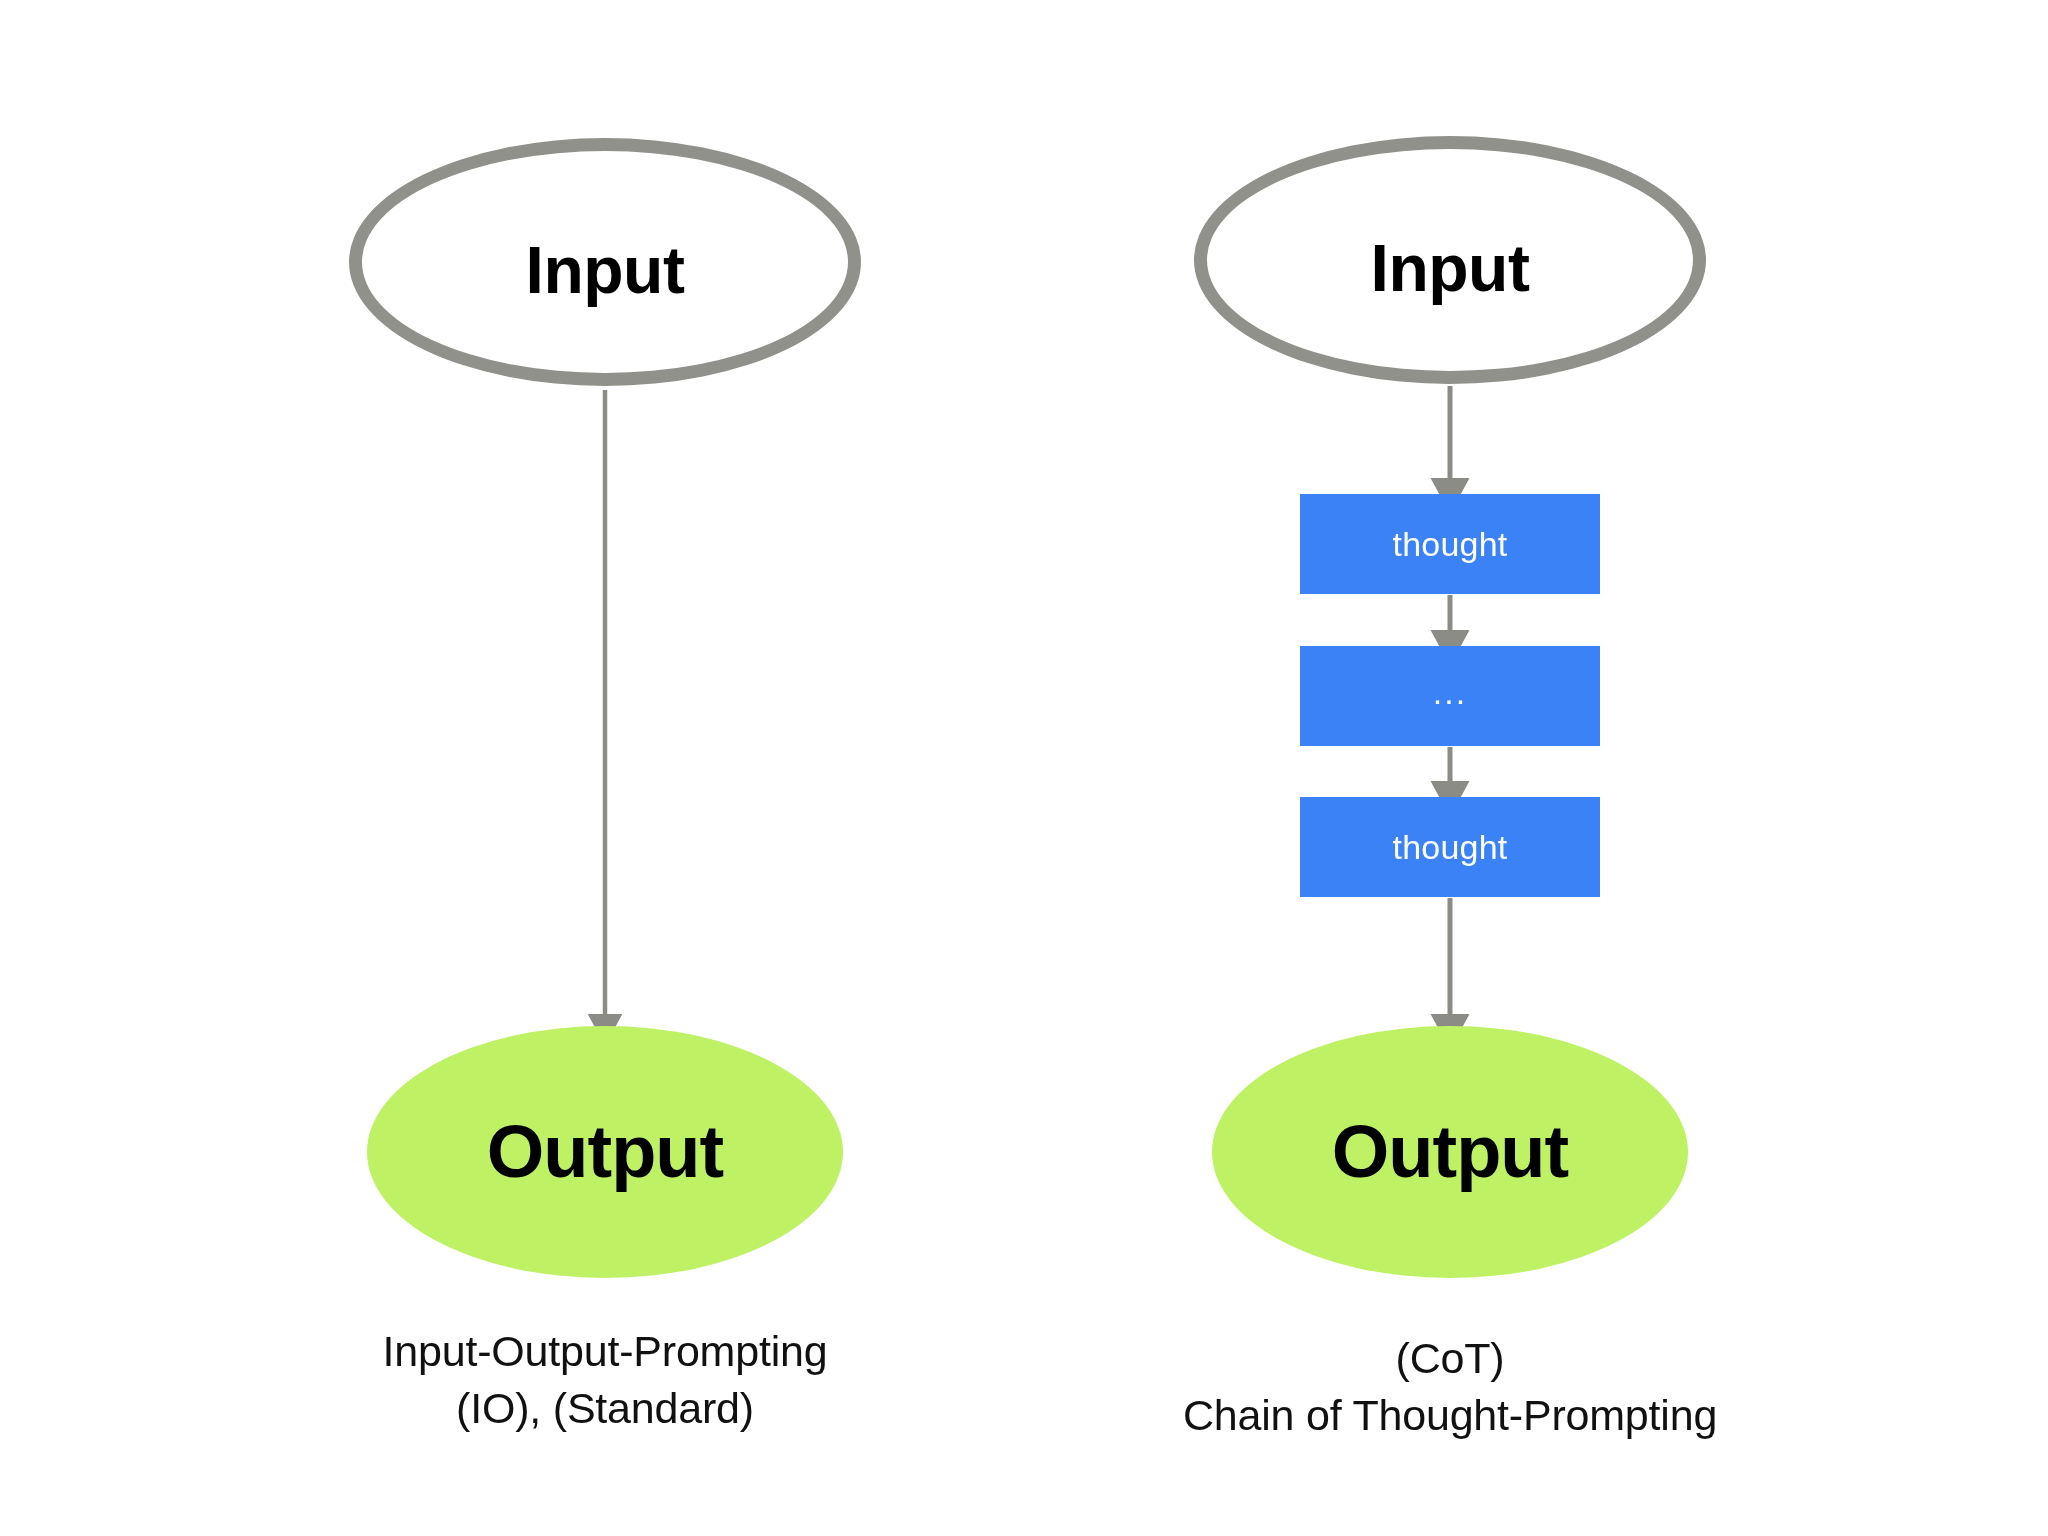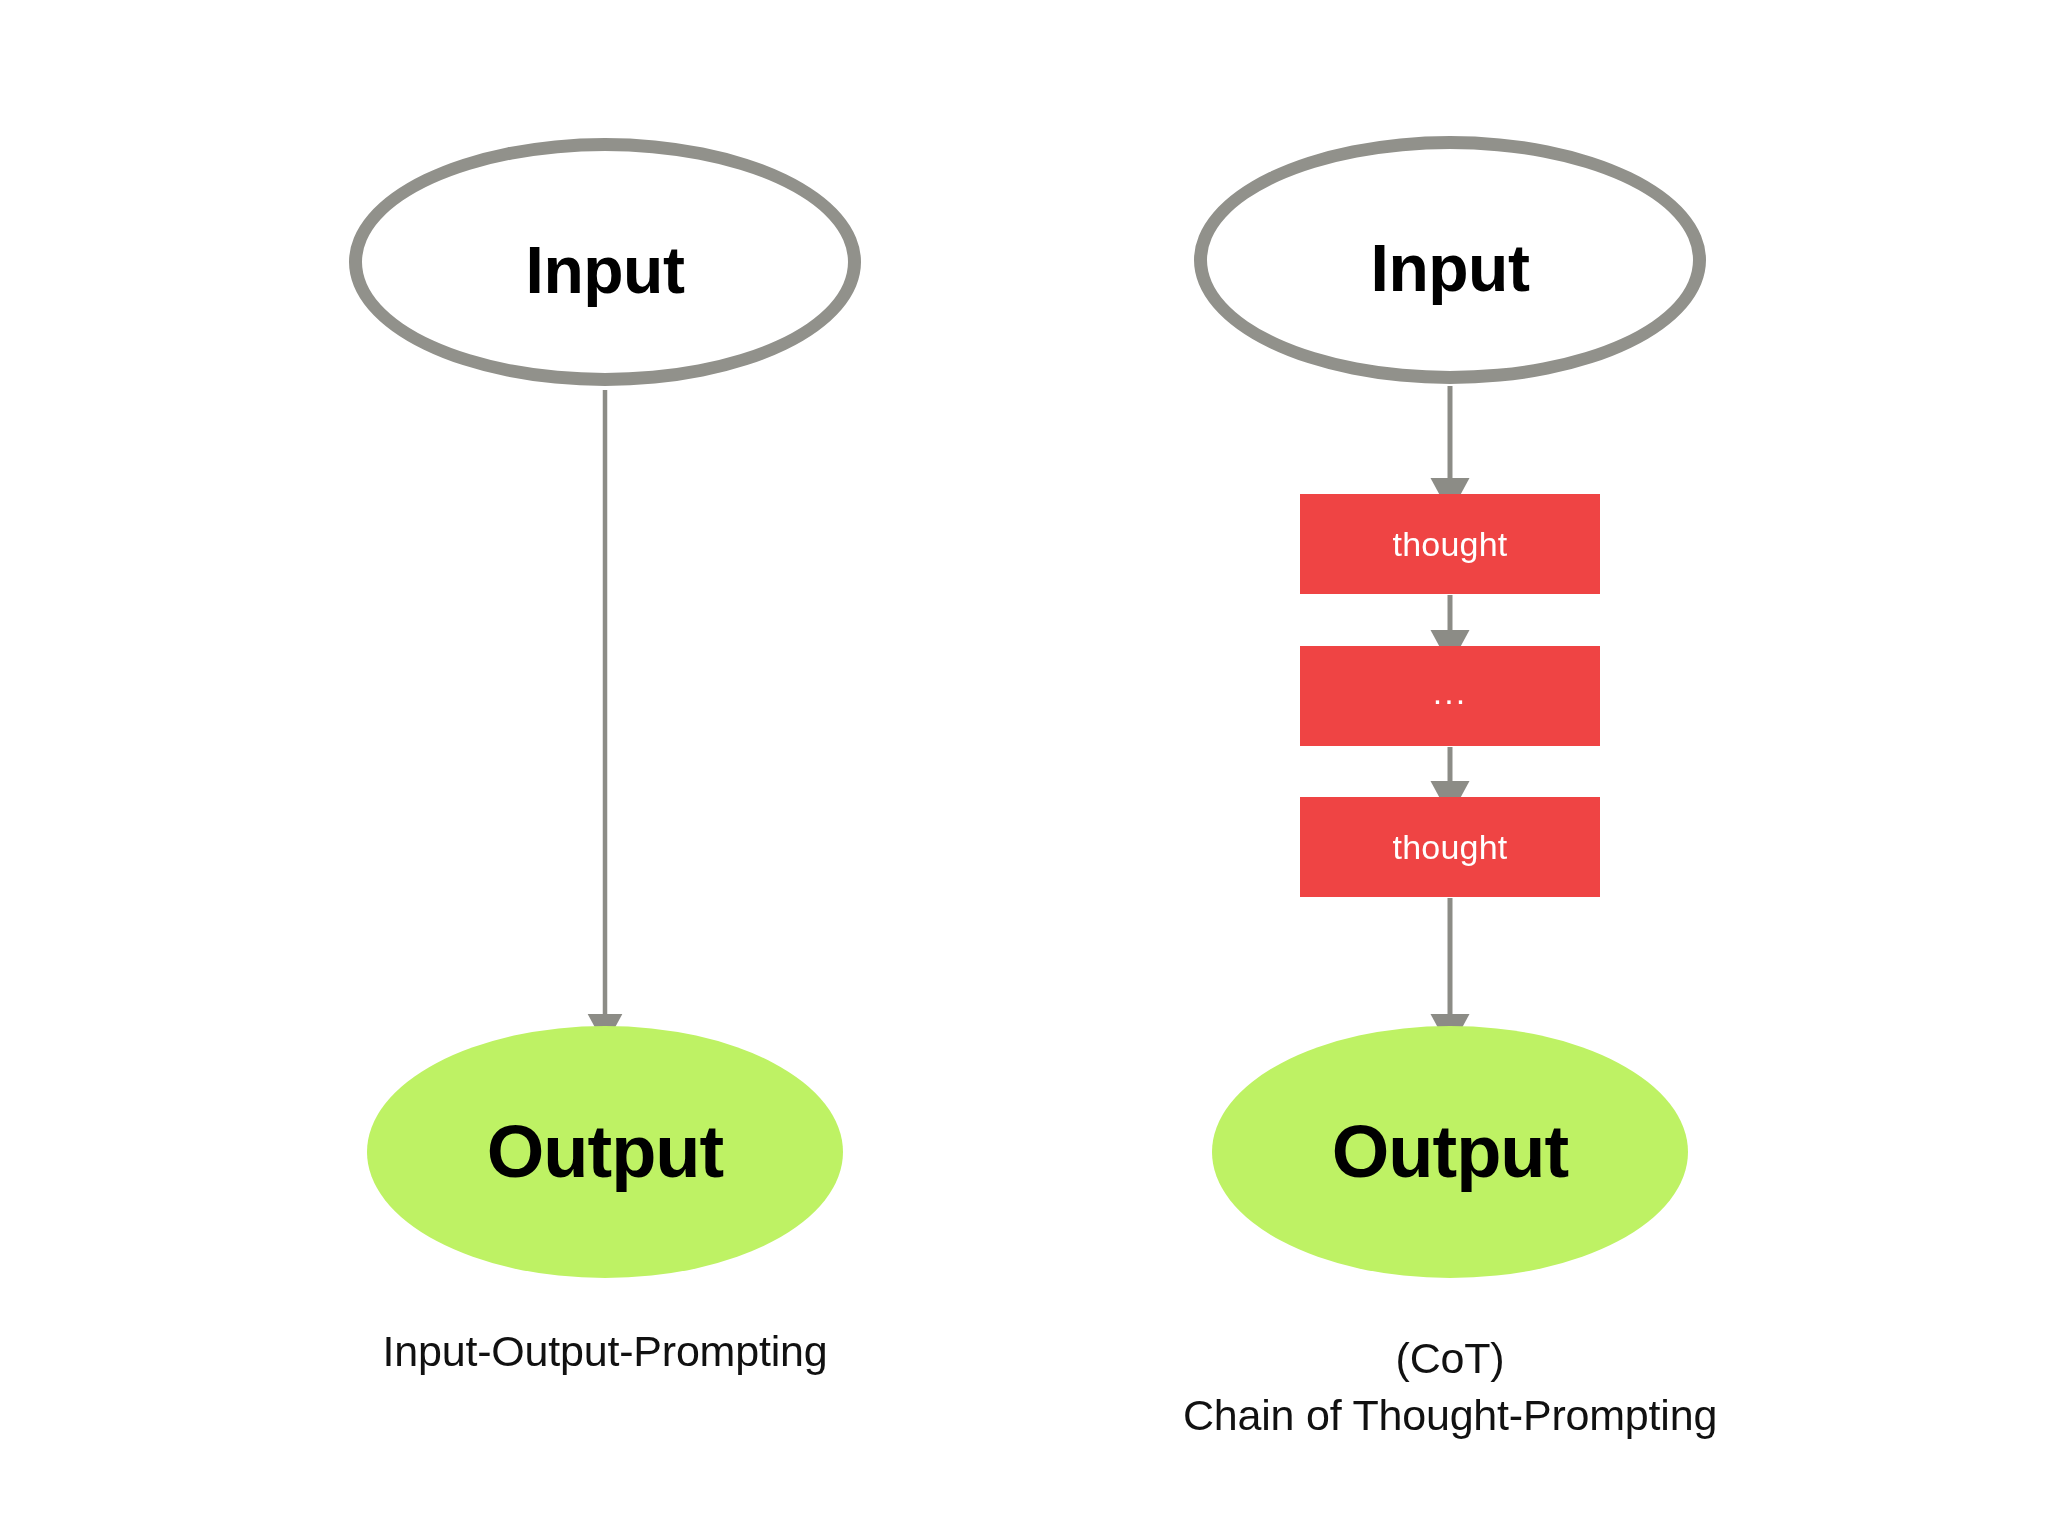--- a/index.html
+++ b/index.html
@@ -71,21 +71,21 @@
     letter-spacing: -1px;
     line-height: 1;
   }
 
   
   .thought-box {
     position: absolute;
     box-sizing: border-box;
     width: 300px;
     height: 100px;
-    background: #ef4444;
+    background: #3b82f6;
     display: flex;
     align-items: center;
     justify-content: center;
   }
   .thought-box .box-label {
     font-size: 34px;
     font-weight: 400;
     color: #ffffff;
     line-height: 1;
     letter-spacing: 0.2px;
@@ -157,20 +157,21 @@
     <div class="node-ellipse ellipse-input" style="left:259px; top:138px;">
       <span class="node-label">Input</span>
     </div>
 
     <div class="node-ellipse ellipse-output" style="left:277px; top:1026px;">
       <span class="node-label">Output</span>
     </div>
 
     <div class="caption" style="left:15px; top:1323px; width:1000px;">
       <span class="caption-line">Input-Output-Prompting</span>
+      <span class="caption-line">(IO), (Standard)</span>
     </div>
   </div>
 
   <div id="col-cot" class="column">
 
     <div class="node-ellipse ellipse-input" style="left:254px; top:136px;">
       <span class="node-label">Input</span>
     </div>
 
     <div class="thought-box" style="left:360px; top:494px;">

